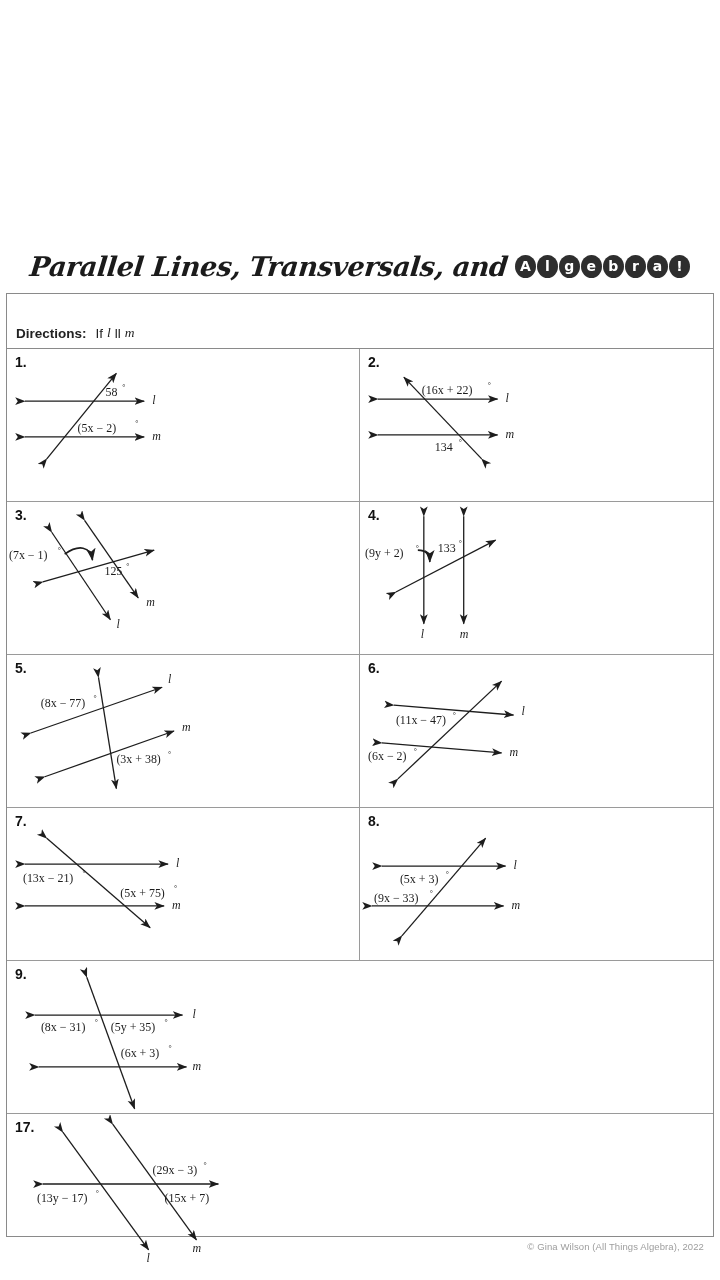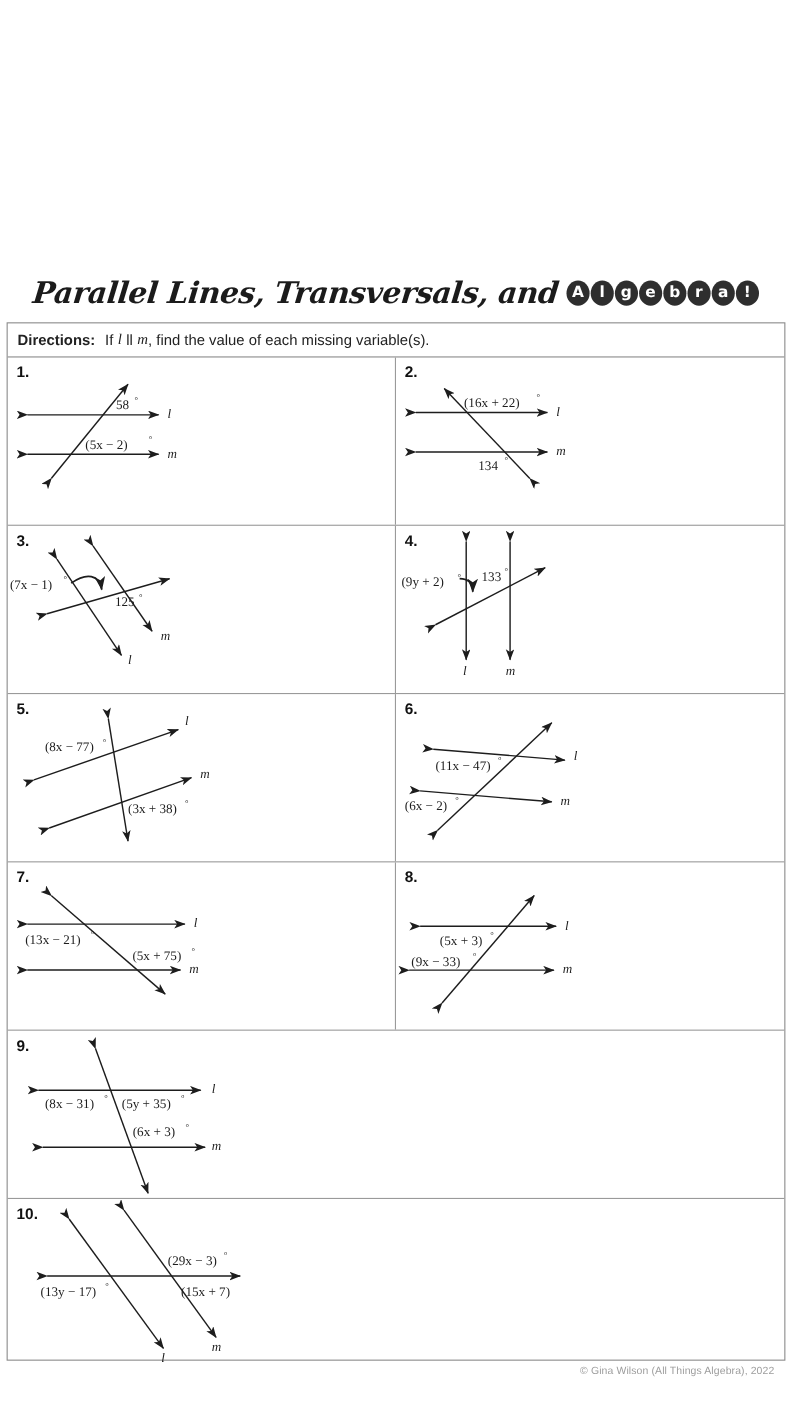--- a/index.html
+++ b/index.html
@@ -65,20 +65,21 @@
     background: #fff;
   }
   .directions {
     height: 31px;
     border-bottom: 1.4px solid #8a8a8a;
     display: flex;
     align-items: center;
     padding-left: 9px;
     font-size: 13.5px;
     white-space: nowrap;
+    margin-top: 24px;
   }
   .directions b { font-weight: 700; margin-right: 9px; }
   .dir-var { font-family: "Liberation Serif", serif; font-style: italic; }
 
   .grid-row {
     display: flex;
     border-bottom: 1.2px solid #9a9a9a;
   }
   .grid-row:last-child { border-bottom: none; }
   .cell {
@@ -145,21 +146,20 @@
   </div>
 
   <div class="sheet">
 
     <div class="directions">
       <b>Directions:</b>
       <span>If</span>
       <span class="dir-var" style="margin:0 4px">l</span>
       <span>ll</span>
       <span class="dir-var" style="margin-left:4px">m</span>
-      <span>, find the value of each missing variable(s).</span>
     </div>
 
     <div class="grid-row">
       <div class="cell half">
         <div class="qnum">1.</div>
         <div class="fig">
           <svg viewBox="0 0 354 152">
             <defs>
               <marker id="ah" markerWidth="9" markerHeight="9" refX="7.5" refY="3" orient="auto">
                 <path d="M0,0 L8,3 L0,6 L2,3 z" fill="#1d1d1d"></path>
@@ -336,21 +336,21 @@
             <text class="lbl deg" x="158" y="64">°</text>
             <text class="lbl" x="114" y="96">(6x + 3)</text>
             <text class="lbl deg" x="162" y="90">°</text>
           </svg>
         </div>
       </div>
     </div>
 
     <div class="grid-row">
       <div class="cell full">
-        <div class="qnum">10.</div>
+        <div class="qnum">17.</div>
         <div class="fig">
           <svg viewBox="0 0 708 152">
             <g stroke="#1d1d1d" stroke-width="1.3" fill="none" marker-start="url(#ah)" marker-end="url(#ah)">
               <line x1="56" y1="18" x2="142" y2="136"></line>
               <line x1="106" y1="10" x2="190" y2="126"></line>
               <line x1="36" y1="70" x2="212" y2="70"></line>
             </g>
             <text class="linename" x="140" y="148">l</text>
             <text class="linename" x="186" y="138">m</text>
             <text class="lbl" x="146" y="60">(29x − 3)</text>

